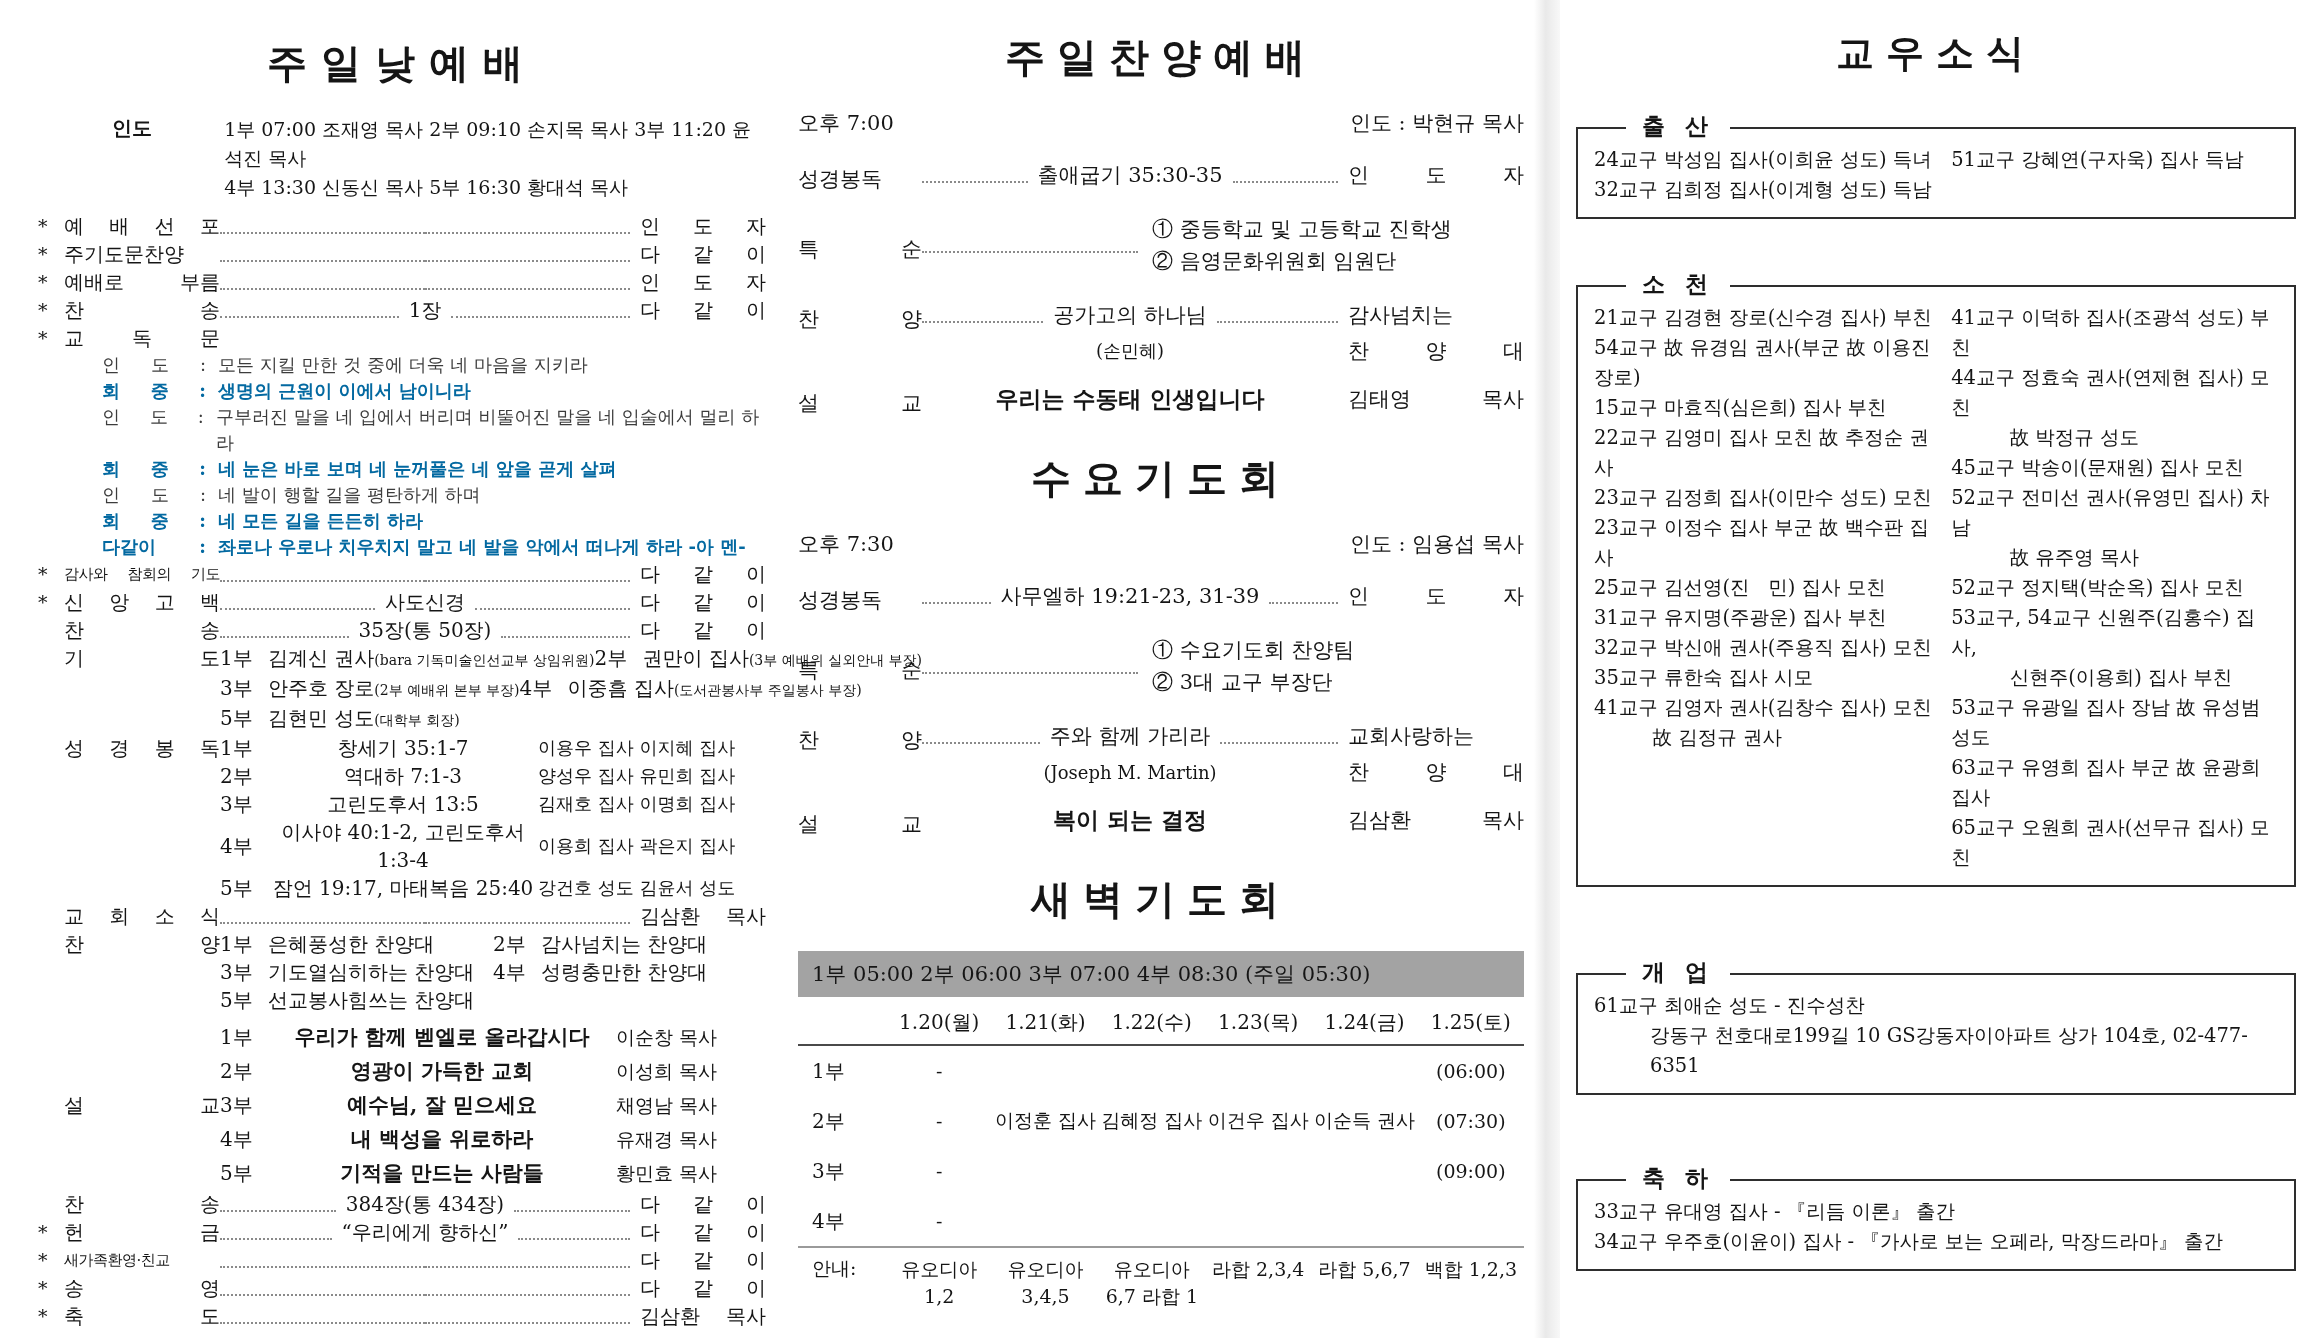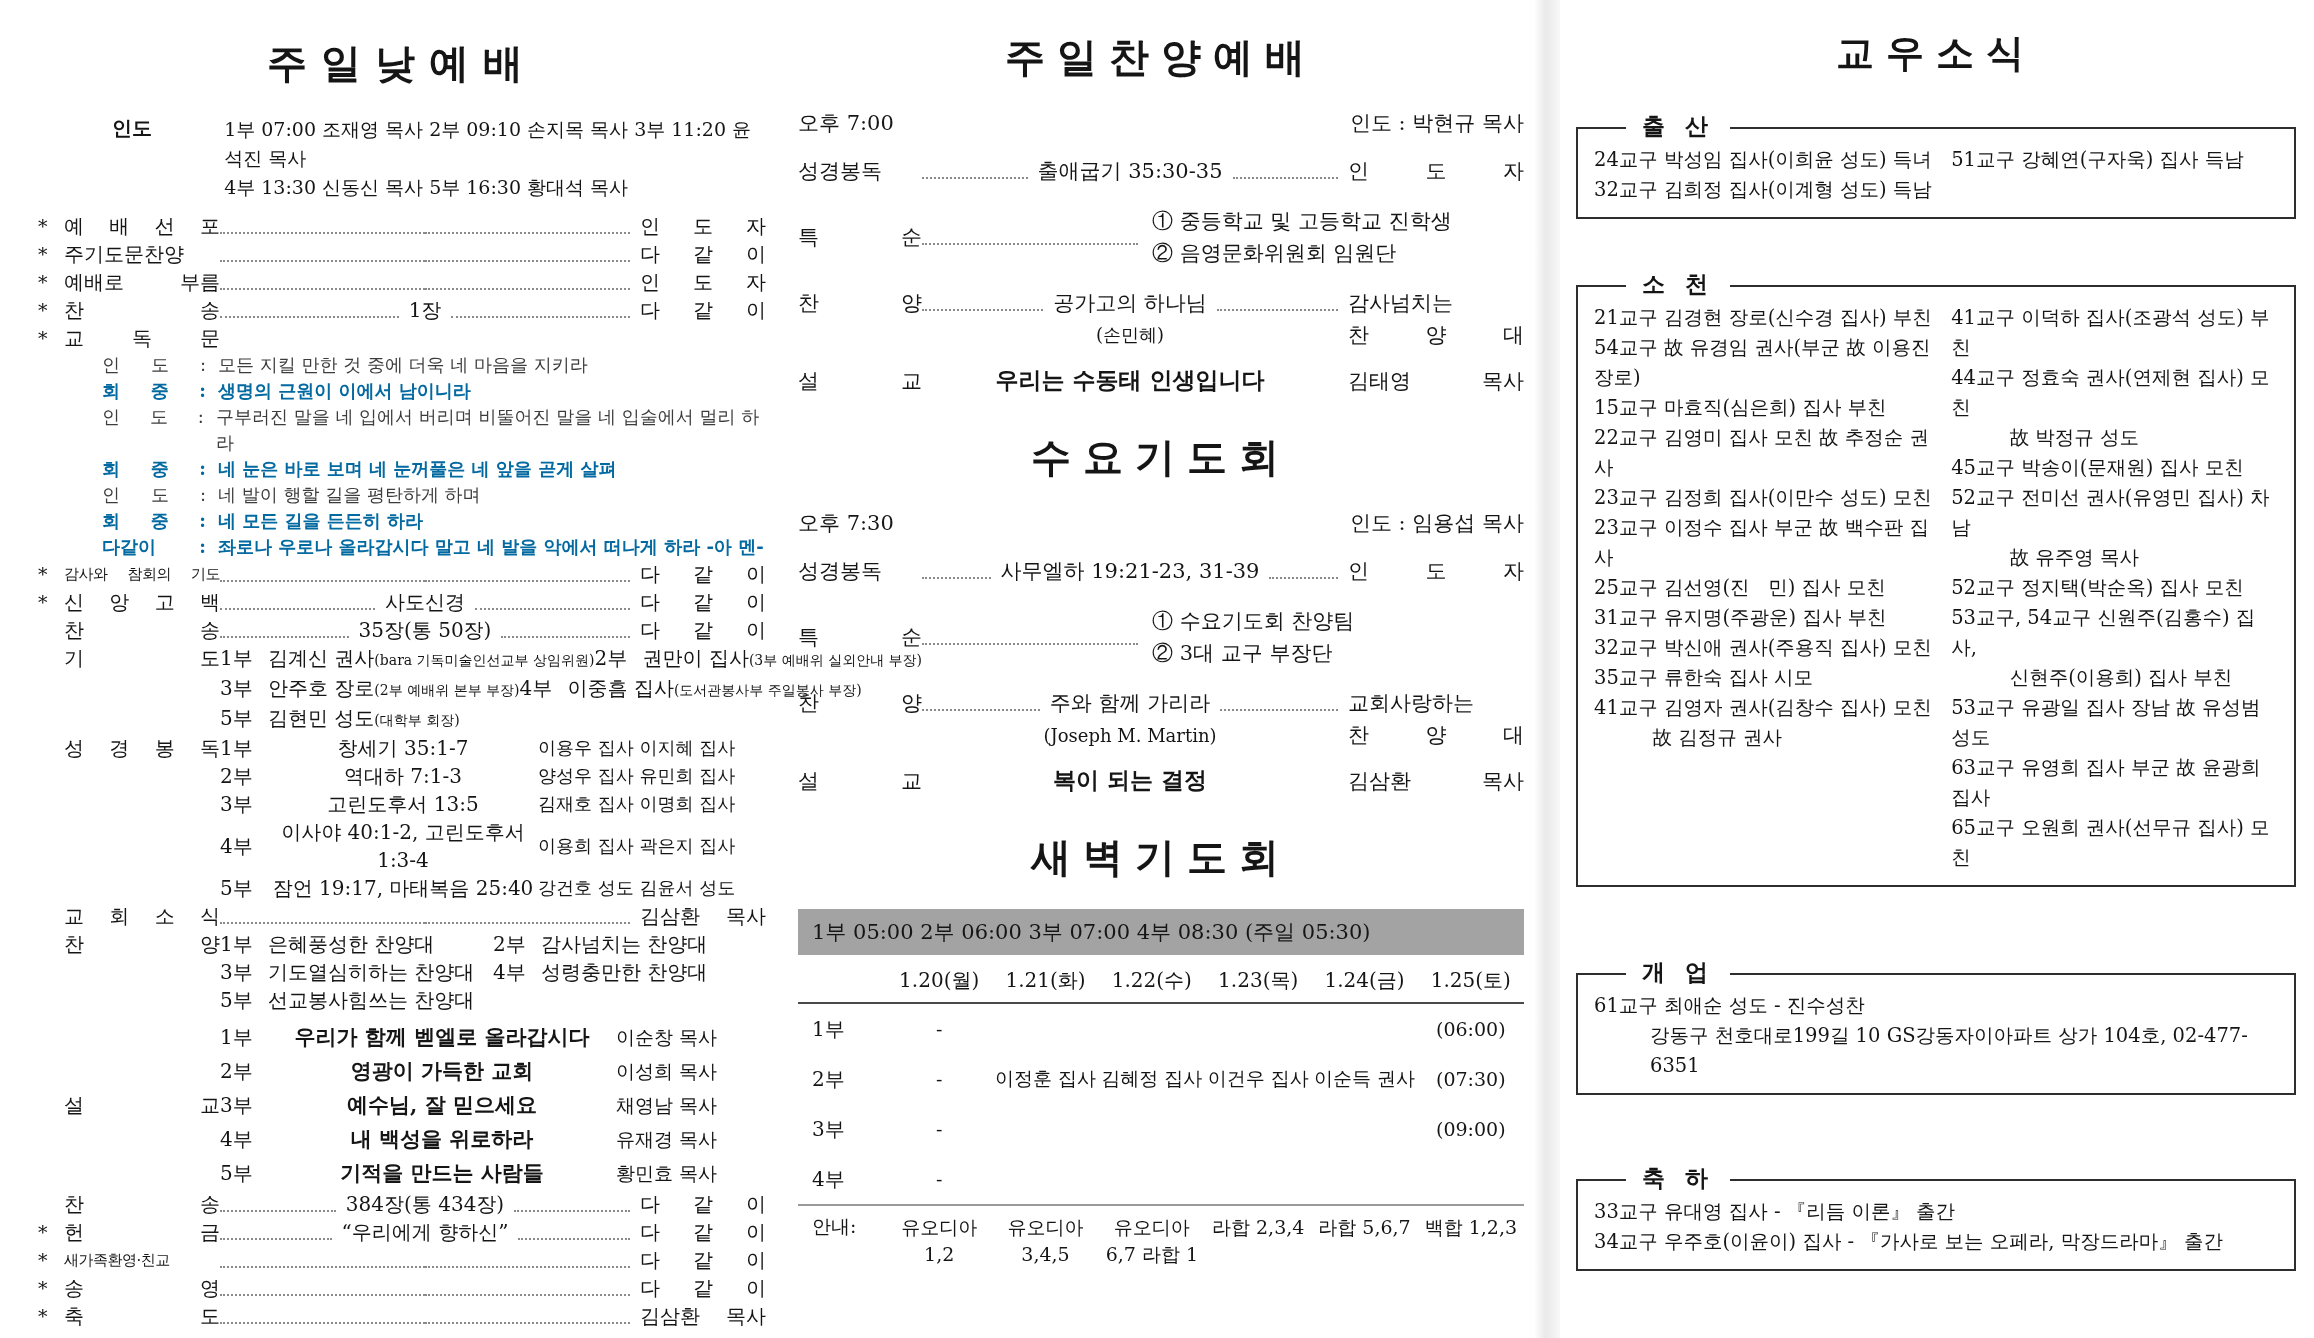--- a/index.html
+++ b/index.html
@@ -50,21 +50,21 @@
 
   .l-footer { border-top:3px solid #3a3a3a; margin-top:12px; padding-top:10px; font-size:19px; }
 
   
   .m-title { text-align:center; font-size:40px; font-weight:bold; letter-spacing:12px; margin:24px 0 24px; }
   .m-title.mt1 { margin-top:30px; }
   .m-title.mt2 { margin-top:34px; }
   .m-row { display:flex; align-items:center; font-size:21px; margin-bottom:20px; }
   .m-row.tight { margin-bottom:10px; }
   .m-row.sub { margin-top:-6px; margin-bottom:16px; }
-  .m-lbl { width:124px; text-align:justify; text-align-last:justify; }
+  .m-lbl { width:124px; text-align:justify; text-align-last:justify;margin-top:8px; }
   .m-rgt { width:176px; text-align:justify; text-align-last:justify; margin-left:10px; }
   .m-top { justify-content:space-between; }
   .m-special { width:372px; line-height:32px; padding-left:14px; }
   .m-sermon { flex:1; text-align:center; font-weight:bold; font-size:23px; }
   .ctr-sub { flex:1; text-align:center; font-size:18px; }
 
   .d-band { background:#a3a3a3; padding:9px 14px; font-size:21px; }
   .d-grid { display:grid; grid-template-columns:88px repeat(6,1fr); align-items:center; }
   .d-dates { padding:12px 0 8px; border-bottom:2px solid #4a4a4a; font-size:20px; }
   .d-date { text-align:center; }
@@ -169,21 +169,21 @@
     <div class="resp-row">
         <span class="resp-who">인 도 :</span>
         <span>네 발이 행할 길을 평탄하게 하며</span>
       </div>
     <div class="resp-row bold">
         <span class="resp-who">회 중 :</span>
         <span>네 모든 길을 든든히 하라</span>
       </div>
     <div class="resp-row bold">
         <span class="resp-who">다같이 :</span>
-        <span>좌로나 우로나 올라갑시다 말고 네 발을 악에서 떠나게 하라  -아 멘-</span>
+        <span>좌로나 우로나 치우치지 말고 네 발을 악에서 떠나게 하라  -아 멘-</span>
       </div>
 
     <div class="l-row">
       <span class="star">*</span>
       <span class="lbl small">감사와 참회의 기도</span>
       <span class="mid">
           <span class="dots"></span>
           <span class="ctr"></span>
           <span class="dots"></span>
         </span>

